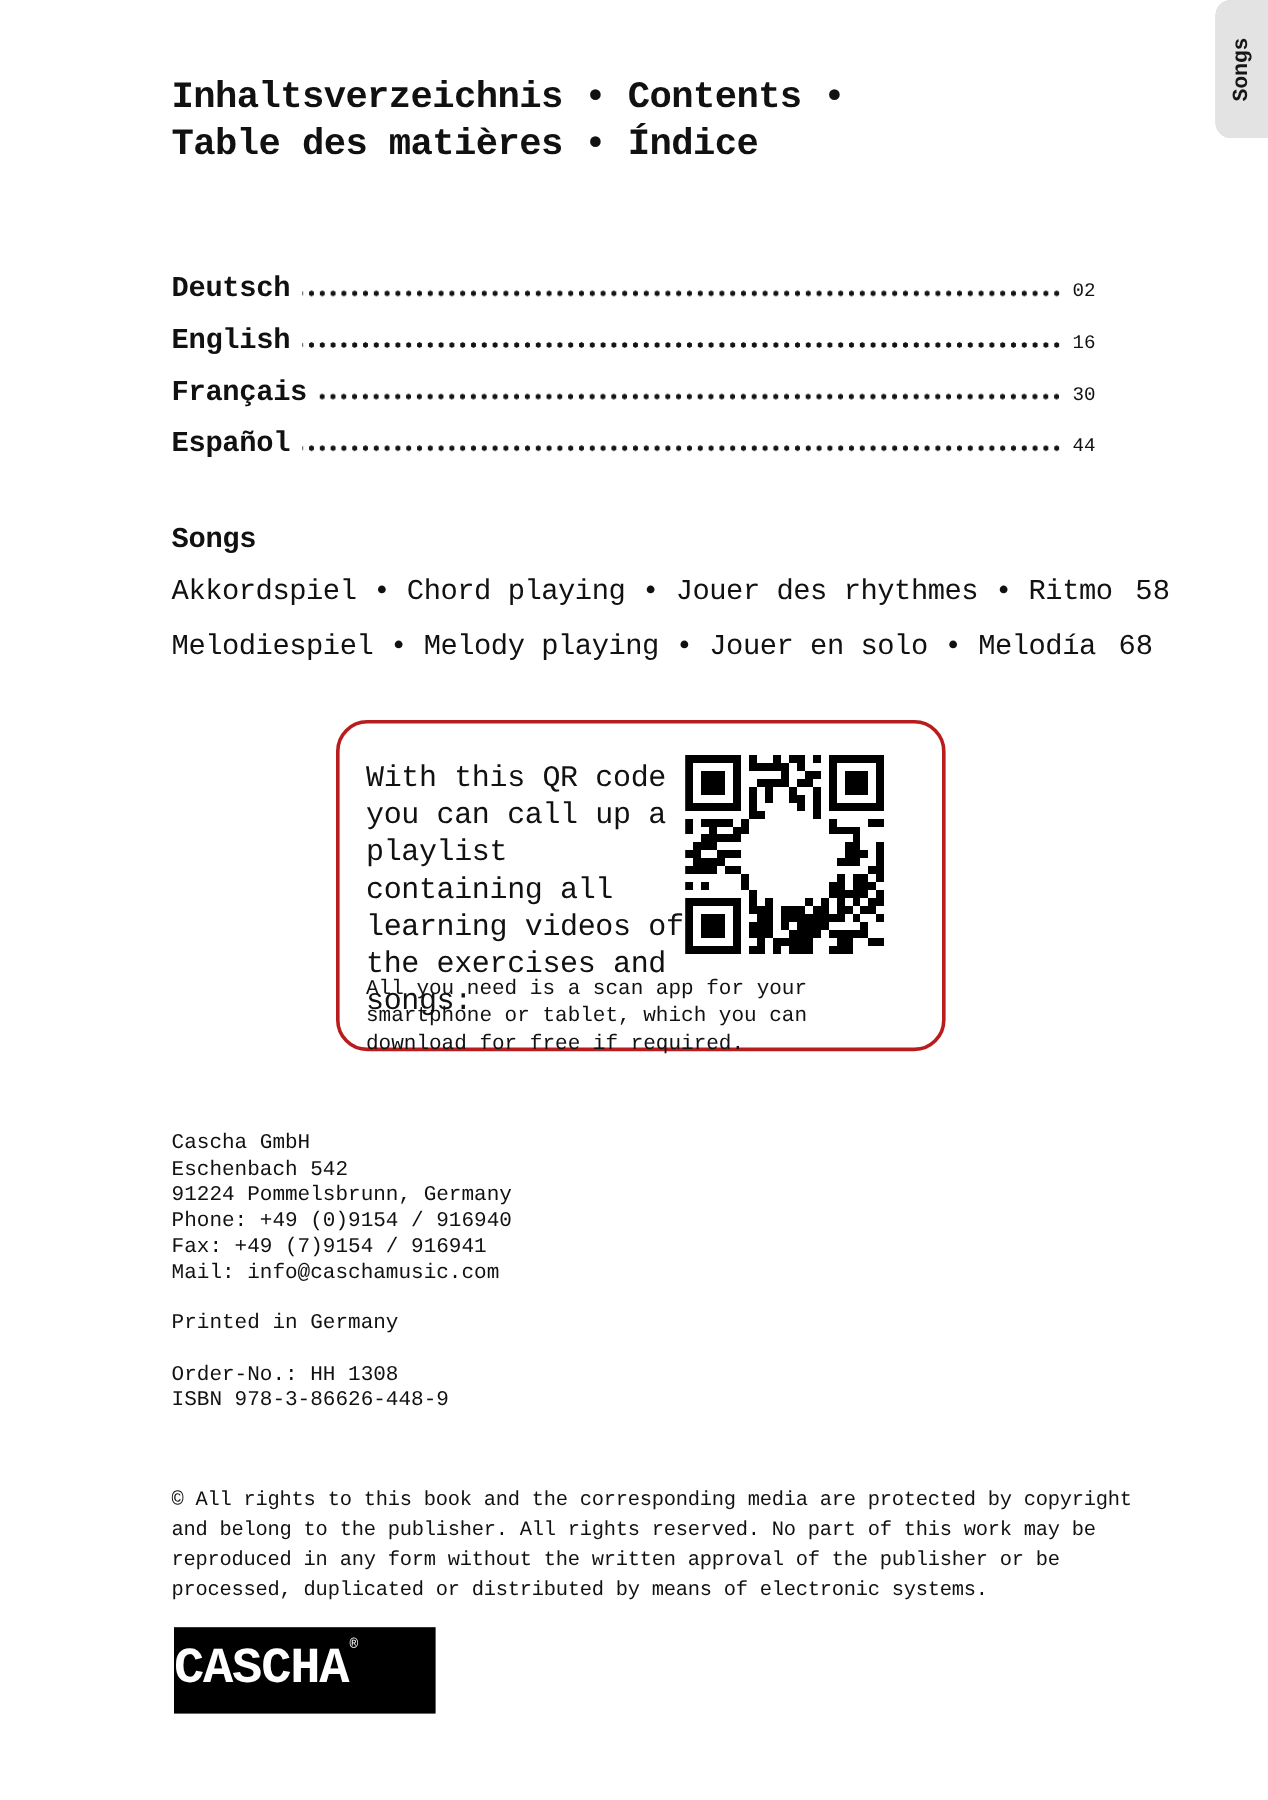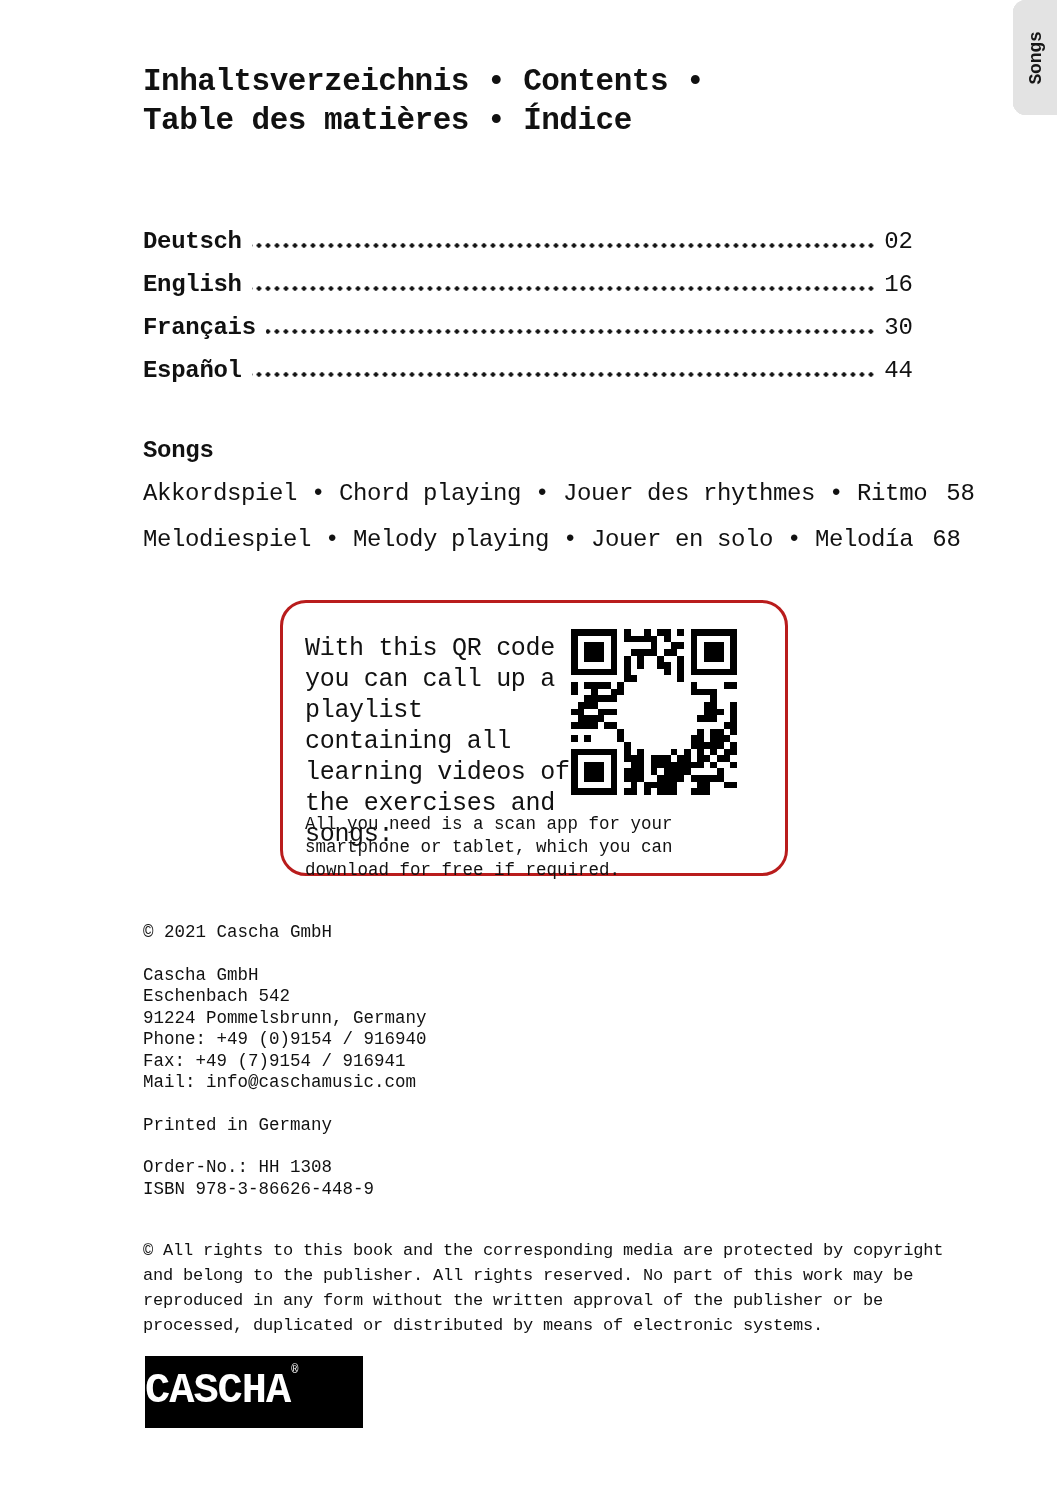--- a/index.html
+++ b/index.html
@@ -21,21 +21,21 @@
 
   
   .toc { position:absolute; left:143px; top:220px; width:770px; }
   .toc-row { display:flex; align-items:baseline; height:43px; }
   .toc-row .label { font-size:24px; font-weight:700; line-height:43px; letter-spacing:-0.3px; white-space:nowrap; }
   .leader {
     flex:1; height:5px; margin:0 9px 0 10px;
     background-image:radial-gradient(circle, #141414 2px, transparent 2.4px);
     background-size:9px 5px; background-repeat:repeat-x; background-position:right bottom;
   }
-  .toc-row .pagenum { font-size:24px; font-weight:400; line-height:43px;text-align:center; }
+  .toc-row .pagenum { font-size:16px; font-weight:400; line-height:43px;text-align:center; }
 
   
   .songs { position:absolute; left:143px; top:433px; width:770px; }
   .songs-heading { font-size:24px; font-weight:700; line-height:36px; letter-spacing:-0.3px; }
   .song-row { display:flex; align-items:flex-start; height:43px; margin-top:3px; }
   .song-row .label { font-size:24px; font-weight:400; line-height:43px; letter-spacing:-0.4px; white-space:nowrap; }
   .song-row .pagenum { font-size:24px; font-weight:400; line-height:43px; }
 
   
   .qr-box {
@@ -341,21 +341,20 @@
           <rect x="0" y="18" width="7" height="7"></rect>
           <rect x="1" y="19" width="5" height="5" fill="#fff"></rect>
           <rect x="2" y="20" width="3" height="3"></rect>
         </svg>
     </div>
     <div class="qr-note-text">All you need is a scan app for your smartphone or tablet, which you can download for free if required.</div>
   </div>
 
   <div class="publisher">
     <div class="group">
-      <div>© 2021 Cascha GmbH</div>
     </div>
     <div class="group">
       <div>Cascha GmbH</div>
       <div>Eschenbach 542</div>
       <div>91224 Pommelsbrunn, Germany</div>
       <div>Phone: +49 (0)9154 / 916940</div>
       <div>Fax: +49 (7)9154 / 916941</div>
       <div>Mail: info@caschamusic.com</div>
     </div>
     <div class="group">Printed in Germany</div>

